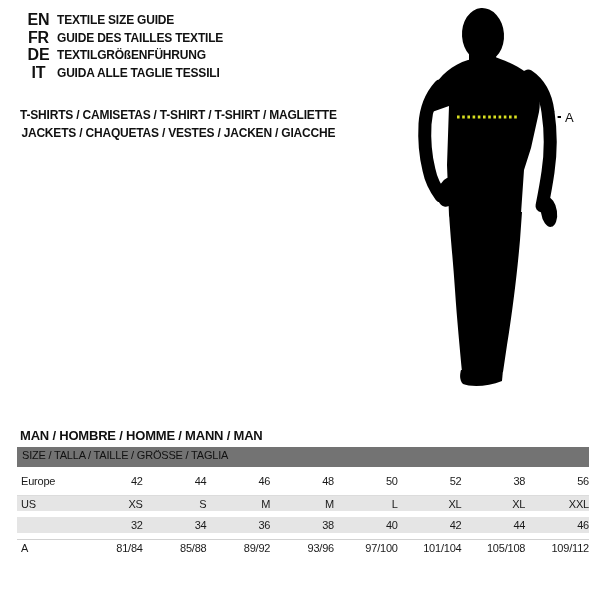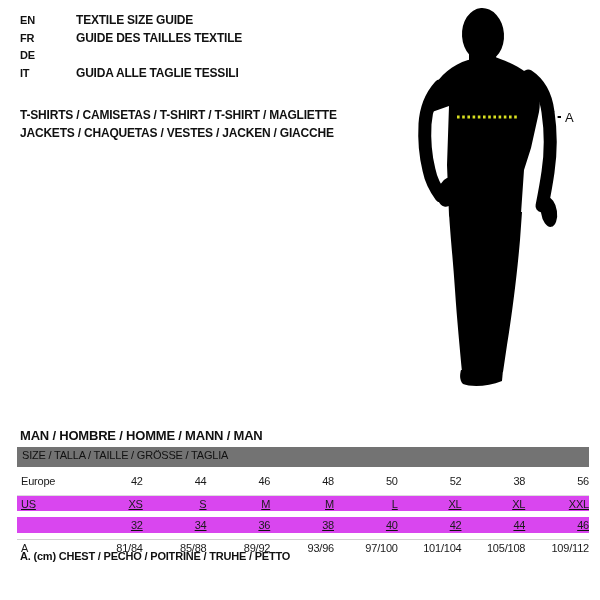--- a/index.html
+++ b/index.html
@@ -3,41 +3,41 @@
 <meta charset="utf-8">
 <style>
   * { margin:0; padding:0; box-sizing:border-box; }
   html,body { width:600px; height:600px; background:#ffffff;
               font-family:"Liberation Sans", sans-serif; color:#111; }
   .canvas { position:relative; width:600px; height:600px; overflow:hidden; background:#fff; }
 
   
   .lang-block { position:absolute; left:20px; top:11px; }
   .lang-row { display:flex; height:17.7px; align-items:center; }
-  .lang-code { width:37px; font-size:11px; font-weight:bold; letter-spacing:-.2px; }
-  .lang-label { font-size:12px; font-weight:bold; letter-spacing:-.2px; white-space:nowrap;margin-left:19px; }
+  .lang-code { width:37px; font-size:16px; font-weight:bold; letter-spacing:-.2px;text-align:center; }
+  .lang-label { font-size:12px; font-weight:bold; letter-spacing:-.2px; white-space:nowrap; }
 
   
   .cat-block { position:absolute; left:20px; top:107px; }
-  .cat-line { font-size:12px; font-weight:bold; letter-spacing:-.2px; line-height:17.5px; white-space:nowrap; }
+  .cat-line { font-size:12px; font-weight:bold; letter-spacing:-.2px; line-height:17.5px; white-space:nowrap;text-align:center; }
 
   
   .figure-wrap { position:absolute; left:402px; top:0; width:180px; height:400px; }
   .measure-a-text { font-family:"Liberation Sans",sans-serif; font-size:13px; fill:#111; }
 
   
   .section-title { position:absolute; left:20px; top:428px; font-size:13px; font-weight:bold;
                    letter-spacing:-.2px; white-space:nowrap; }
 
   
   .size-table { position:absolute; left:17px; top:447px; width:572px; }
   .thead { background:#737373; height:20px; line-height:16px; font-size:11px;
            padding-left:5px; color:#111; letter-spacing:-.2px; }
   .trow { display:grid; grid-template-columns:62px repeat(8,1fr); height:16px;margin-top:6px; }
-  .trow.shaded { background:#d946ef;text-decoration:underline; }
+  .trow.shaded { background:#e5e5e5; }
   .trow:nth-child(2) { border-top:1px solid #dcdcdc; }
   .trow:nth-child(4) { border-top:1px solid #d2d2d2; }
   .tcell { font-size:11px; line-height:16px; text-align:right; color:#1a1a1a; letter-spacing:-.2px; }
   .tcell.tlabel { text-align:left; padding-left:4px; }
 
   
   .footnote { position:absolute; left:20px; top:550px; font-size:11px; font-weight:bold;
               letter-spacing:-.2px; white-space:nowrap; }
 </style>
 </head>
@@ -49,20 +49,21 @@
     <div class="lang-row">
       <span class="lang-code">EN</span>
       <span class="lang-label">TEXTILE SIZE GUIDE</span>
     </div>
     <div class="lang-row">
       <span class="lang-code">FR</span>
       <span class="lang-label">GUIDE DES TAILLES TEXTILE</span>
     </div>
     <div class="lang-row">
       <span class="lang-code">DE</span>
+      <span class="lang-label">TEXTILGRÖßENFÜHRUNG</span>
     </div>
     <div class="lang-row">
       <span class="lang-code">IT</span>
       <span class="lang-label">GUIDA ALLE TAGLIE TESSILI</span>
     </div>
   </div>
 
   <div class="cat-block">
     <div class="cat-line">T-SHIRTS / CAMISETAS / T-SHIRT / T-SHIRT / MAGLIETTE</div>
     <div class="cat-line">JACKETS / CHAQUETAS / VESTES / JACKEN / GIACCHE</div>
@@ -147,15 +148,14 @@
           <div class="tcell">89/92</div>
           <div class="tcell">93/96</div>
           <div class="tcell">97/100</div>
           <div class="tcell">101/104</div>
           <div class="tcell">105/108</div>
           <div class="tcell">109/112</div>
         </div>
       </div>
   </div>
 
-  <div class="footnote">A. (cm) CHEST / PECHO / POITRINE / TRUHE / PETTO</div>
 
 </div>
 
 </body></html>

